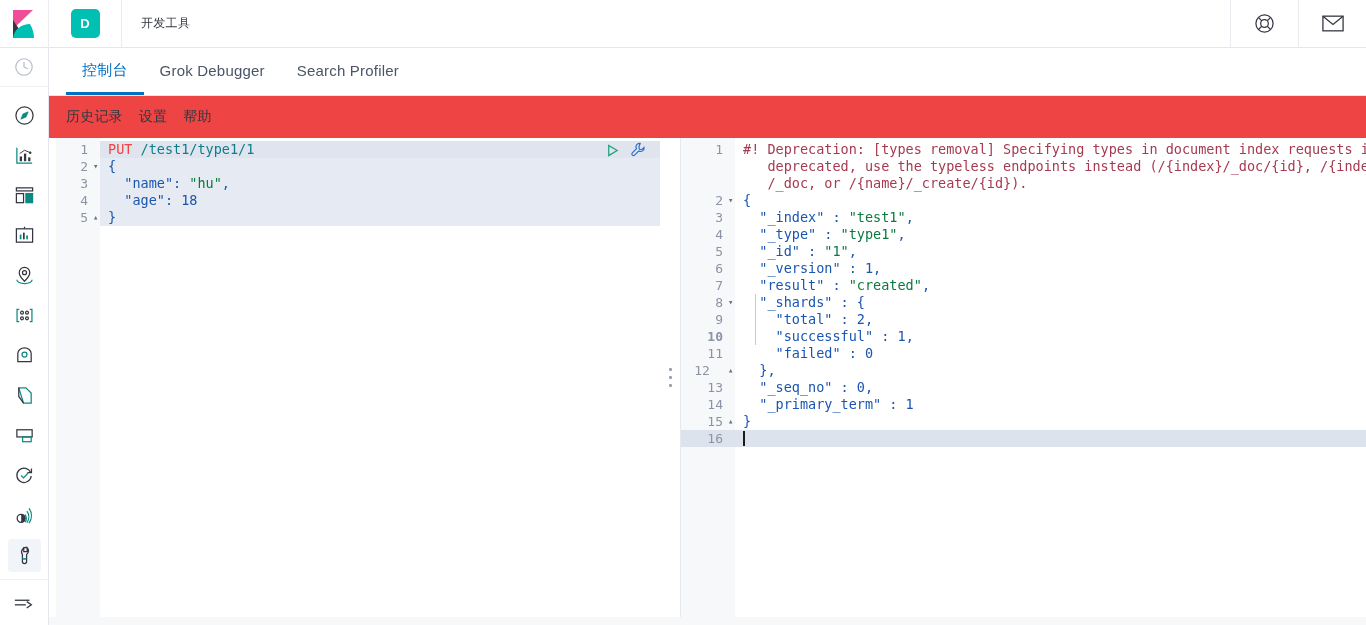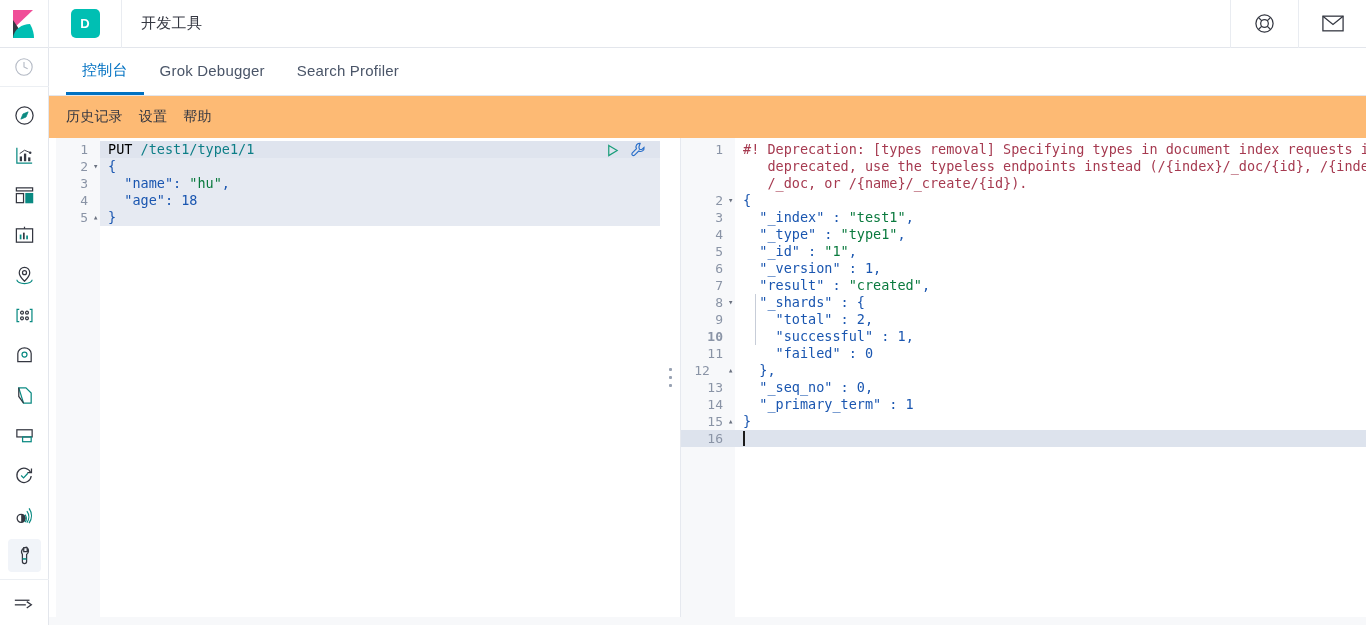--- a/index.html
+++ b/index.html
@@ -28,21 +28,21 @@
     border-right: 1px solid #e9ecf1;
   }
   .hdr-badge {
     width: 29px; height: 29px; border-radius: 5px;
     background: #00bfb3;
     color: #ffffff; font-size: 13px; font-weight: 600;
     display: flex; align-items: center; justify-content: center;
     letter-spacing: .2px;
   }
   .hdr-title {
-    margin-left: 19px; font-size: 15px; color: #343741; letter-spacing: .3px;
+    margin-left: 19px; font-size: 12px; color: #343741; letter-spacing: .3px;
   }
   .hdr-spacer { flex: 1; }
   .hdr-icon-btn {
     width: 68px; height: 48px; display: flex; align-items: center; justify-content: center;
     border-left: 1px solid #e9ecf1;
   }
 
   
   .rail {
     position: absolute; left: 0; top: 48px; width: 49px; height: 577px;
@@ -72,21 +72,21 @@
   .tab {
     height: 47px; padding: 0 16px; display: flex; align-items: center;
     font-size: 15px; color: #4a5568; border-bottom: 3px solid transparent;
     letter-spacing: .2px;
   }
   .tab.active { color: #0071c2; border-bottom-color: #0071c2; font-weight: 400; }
 
   
   .submenu {
     position: absolute; left: 49px; top: 96px; width: 1317px; height: 42px;
-    background: #fdba74; display: flex; align-items: center; padding-left: 17px;
+    background: #ef4444; display: flex; align-items: center; padding-left: 17px;
   }
   .submenu-item {
     font-size: 14px; color: #343741; margin-right: 16px; letter-spacing: .2px;
   }
 
   
   .console {
     position: absolute; left: 56px; top: 138px; width: 1310px; height: 479px;
     display: flex;
   }
@@ -135,21 +135,21 @@
     position: absolute; left: 0; right: 0; height: 17px; white-space: pre;
     line-height: 17px;
   }
   .hl-band { position: absolute; left: 0; right: 0; background: #e6eaf2; }
   .hl-band.first { background: #dfe4ee; }
   .active-line { position: absolute; left: 0; right: 0; height: 17px; background: #dde3ed; }
   .caret { position: absolute; width: 1.5px; height: 15px; background: #1a1a1a; }
   .indent-guide { position: absolute; width: 1px; background: #c7cdd8; }
 
   
-  .t-method { color: #000000; }
+  .t-method { color: #ef4444; }
   .t-url    { color: #0d7e87; }
   .t-punct  { color: #1a56b0; }
   .t-key    { color: #1a56b0; }
   .t-str    { color: #0a7a3e; }
   .t-num    { color: #1a56b0; }
   .t-depr   { color: #a63a50; }
 
   .req-actions {
     position: absolute; top: 4px; right: 14px; display: flex; align-items: center; gap: 10px;
   }

